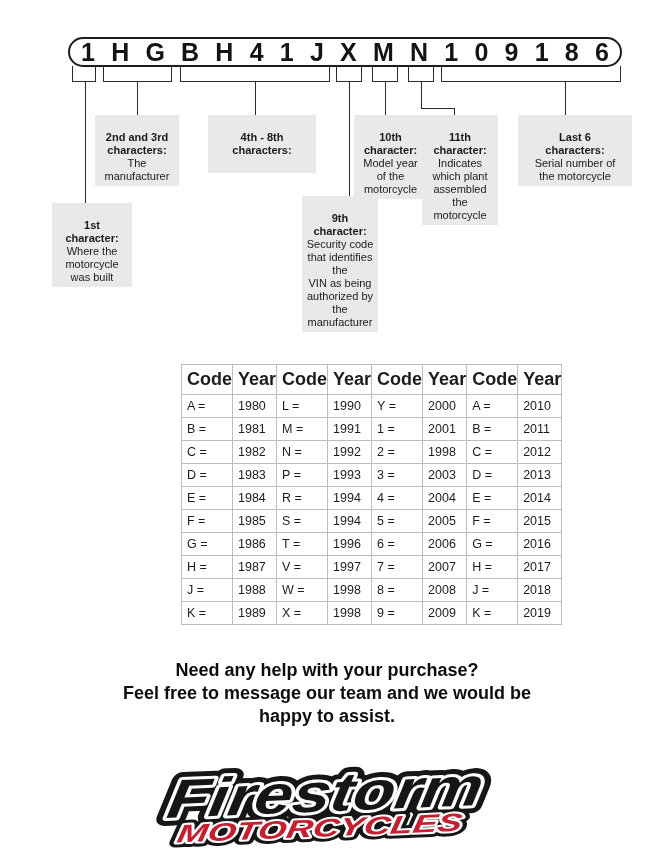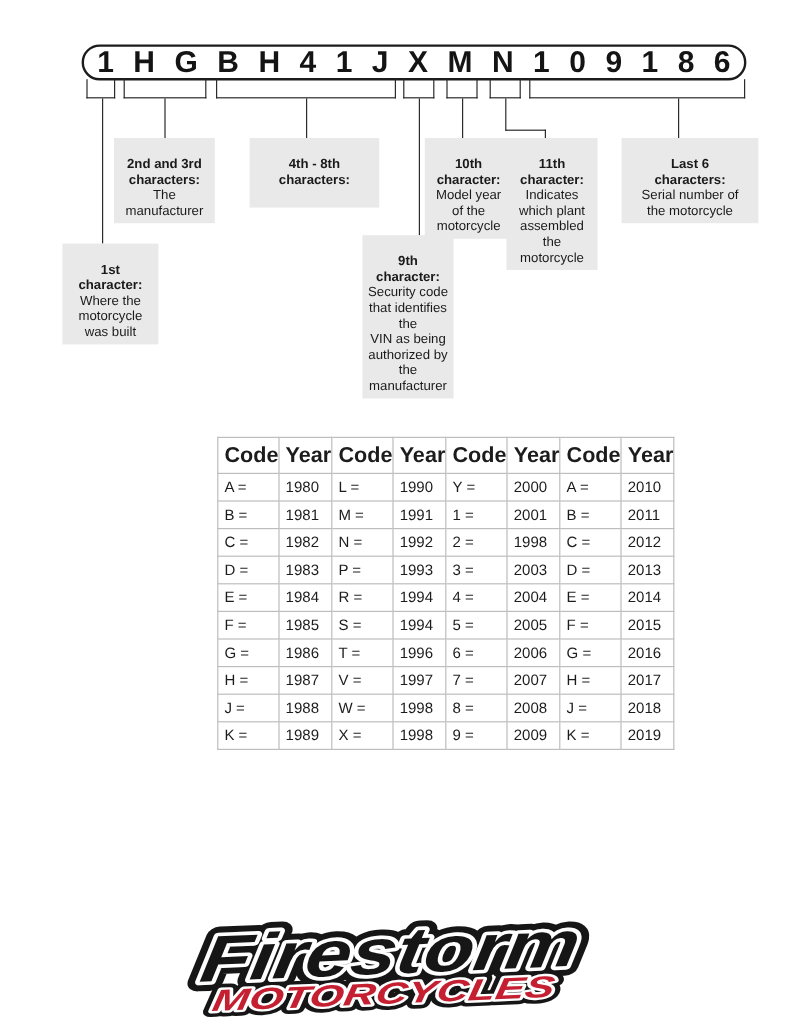--- a/index.html
+++ b/index.html
@@ -250,20 +250,23 @@
           <td class="col-code">X =</td>
           <td class="col-year">1998</td>
           <td class="col-code">9 =</td>
           <td class="col-year">2009</td>
           <td class="col-code">K =</td>
           <td class="col-year">2019</td>
         </tr>
       </tbody>
   </table>
 
+  <div class="help">Need any help with your purchase?
+Feel free to message our team and we would be
+happy to assist.</div>
 
   <div class="logo">
     <svg width="372" height="88" viewBox="0 0 372 88">
       <g transform="translate(186,0) skewX(-12) translate(-186,0)">
         <text class="fs-outer" x="186" y="50" font-size="54" text-anchor="middle" textLength="315" lengthAdjust="spacingAndGlyphs">Firestorm</text>
         <text class="mc-outer" x="186" y="75" font-size="25" text-anchor="middle" textLength="285" lengthAdjust="spacingAndGlyphs">MOTORCYCLES</text>
         <text class="fs-white" x="186" y="50" font-size="54" text-anchor="middle" textLength="315" lengthAdjust="spacingAndGlyphs">Firestorm</text>
         <text class="fs-fill" x="186" y="50" font-size="54" text-anchor="middle" textLength="315" lengthAdjust="spacingAndGlyphs" fill="#161616">Firestorm</text>
         <text class="mc-white" x="186" y="75" font-size="25" text-anchor="middle" textLength="285" lengthAdjust="spacingAndGlyphs">MOTORCYCLES</text>
         <text class="mc-fill" x="186" y="75" font-size="25" text-anchor="middle" textLength="285" lengthAdjust="spacingAndGlyphs" fill="#c42032">MOTORCYCLES</text>

